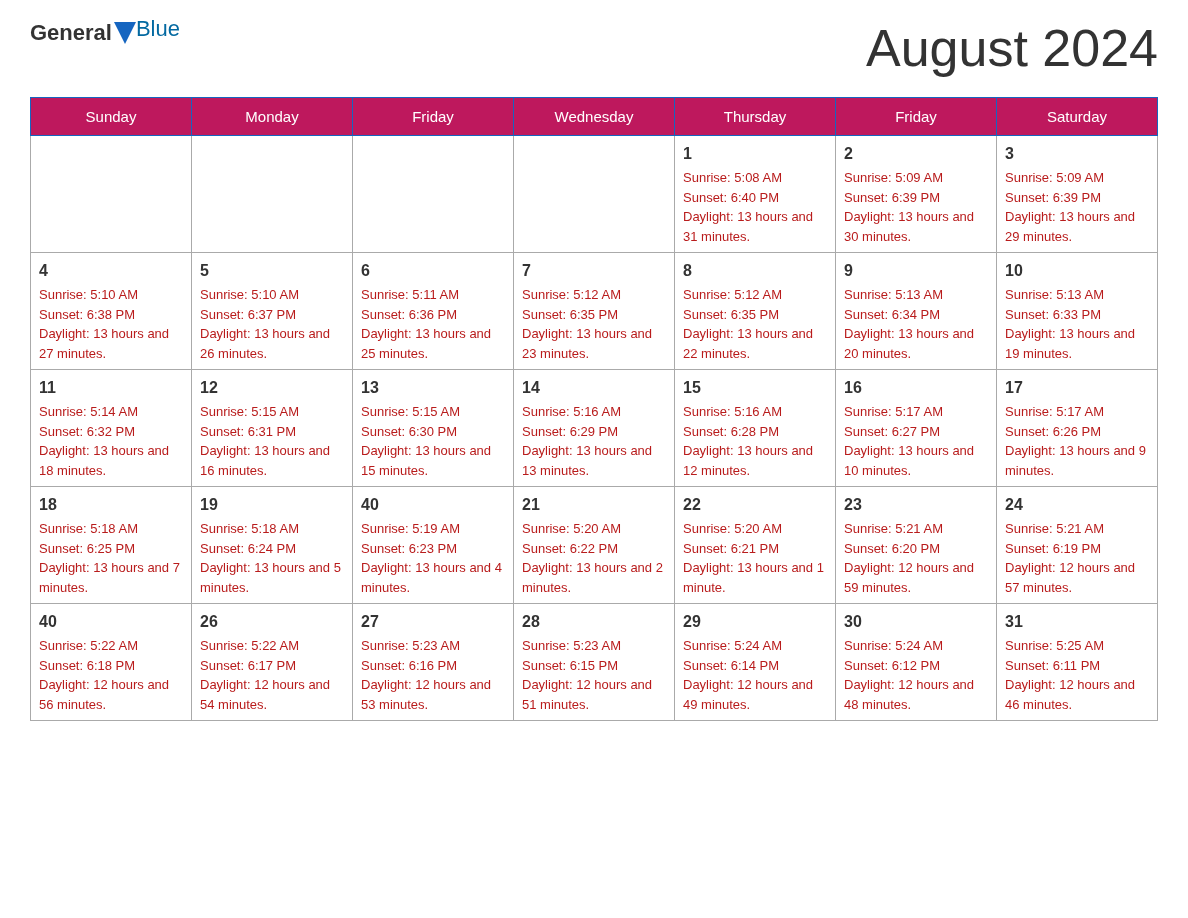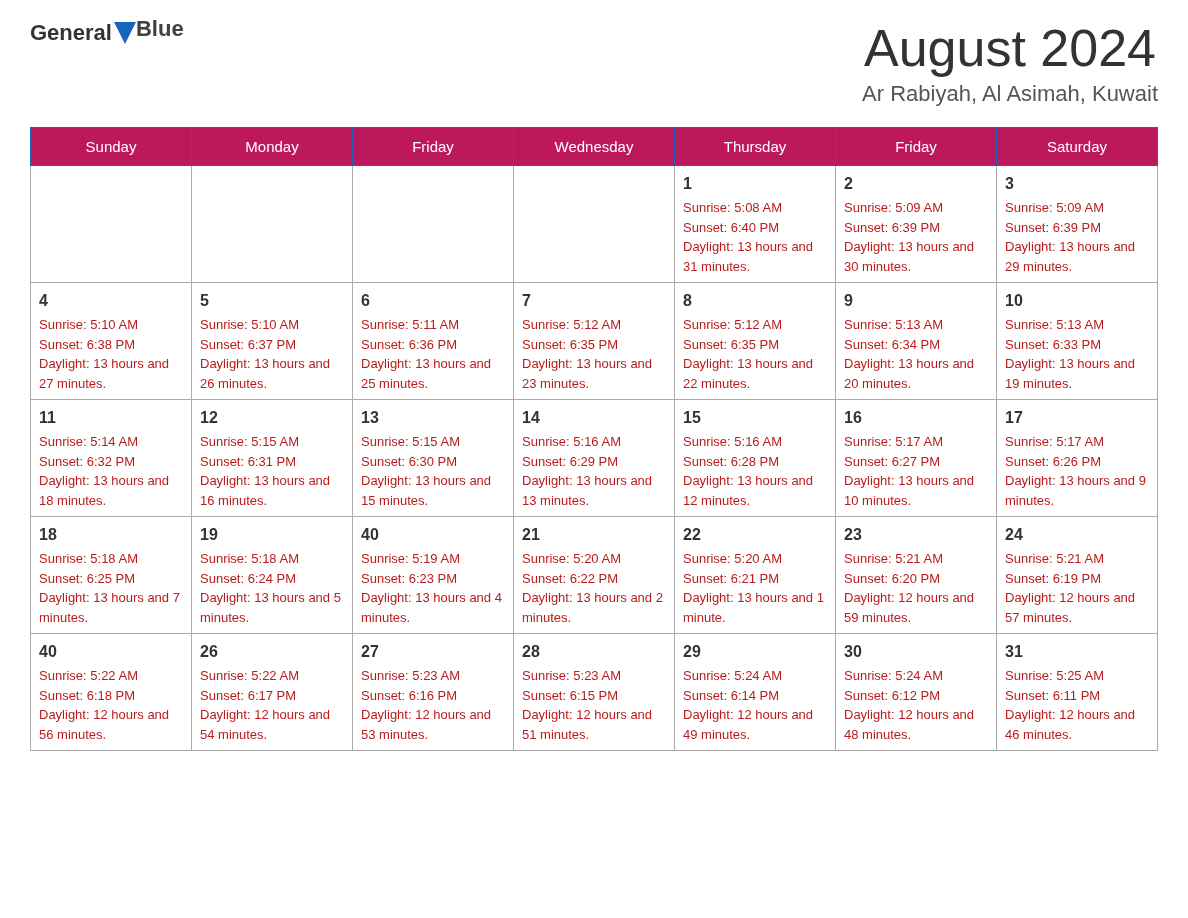--- a/index.html
+++ b/index.html
@@ -22,22 +22,22 @@
       align-items: center;
       gap: 4px;
     }
     .logo-text-general {
       font-size: 22px;
       font-weight: bold;
       color: #333;
     }
     .logo-text-blue {
       font-size: 22px;
-      font-weight: bold;
-      color: #404040;
+      font-weight: normal;
+      color: #0369a1;
     }
     .title-section {
       text-align: center;
     }
     .month-title {
       font-size: 52px;
       font-weight: 300;
       color: #333;
       line-height: 1.1;
     }
@@ -99,21 +99,20 @@
           <svg width="22" height="22" viewBox="0 0 22 22">
             <polygon points="0,0 22,0 11,22" fill="#1565c0"></polygon>
           </svg>
         </div>
       </div>
       <span class="logo-text-blue" style="margin-top:-4px;">Blue</span>
     </div>
   </div>
   <div class="title-section">
     <div class="month-title">August 2024</div>
-    <div class="location-title">Ar Rabiyah, Al Asimah, Kuwait</div>
   </div>
 </div>
 
 <table class="calendar">
   <thead>
     <tr>
     <th>Sunday</th>
         <th>Monday</th>
         <th>Friday</th>
         <th>Wednesday</th>

